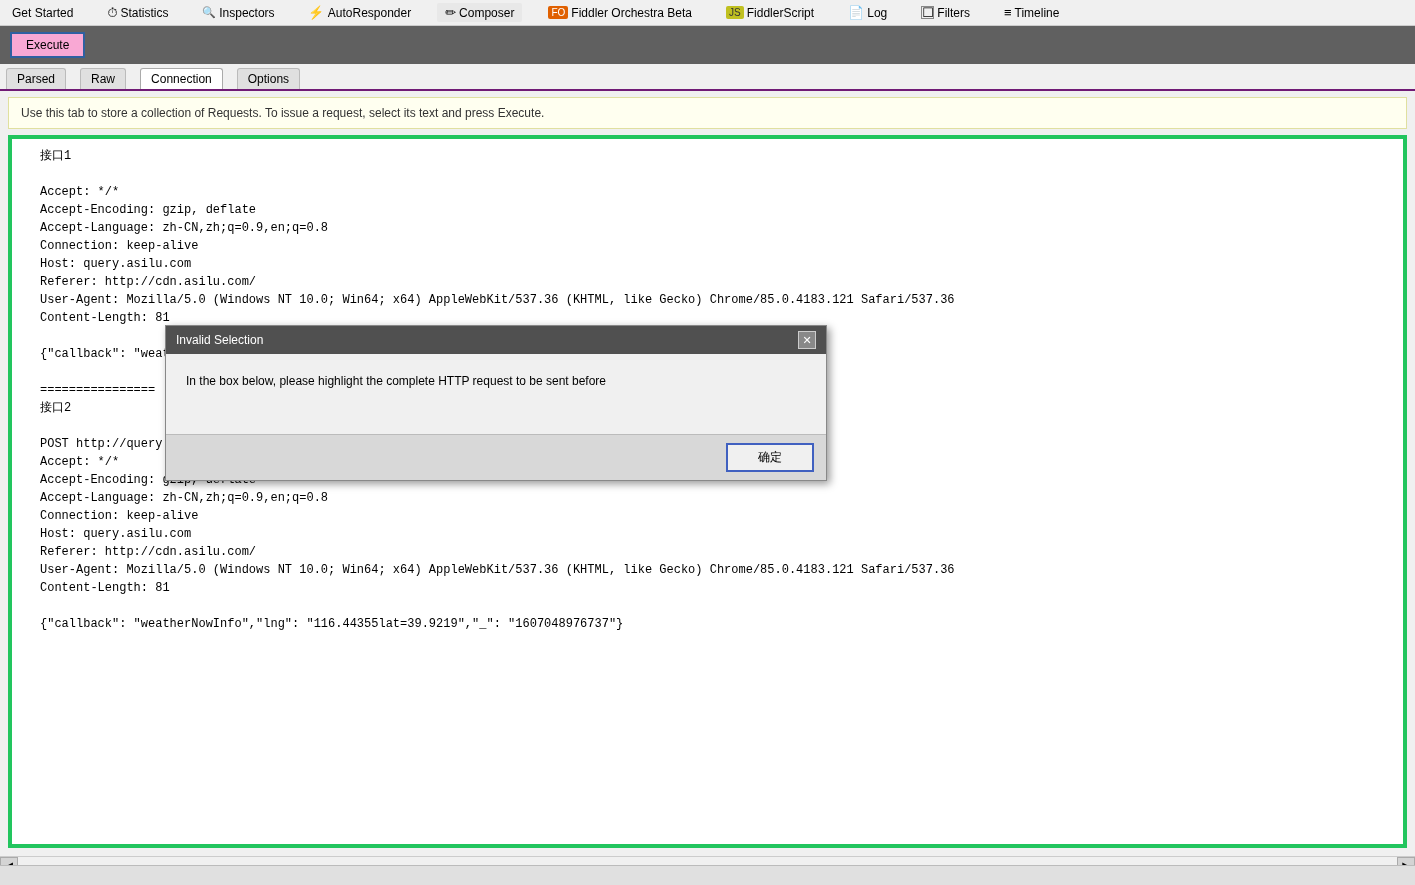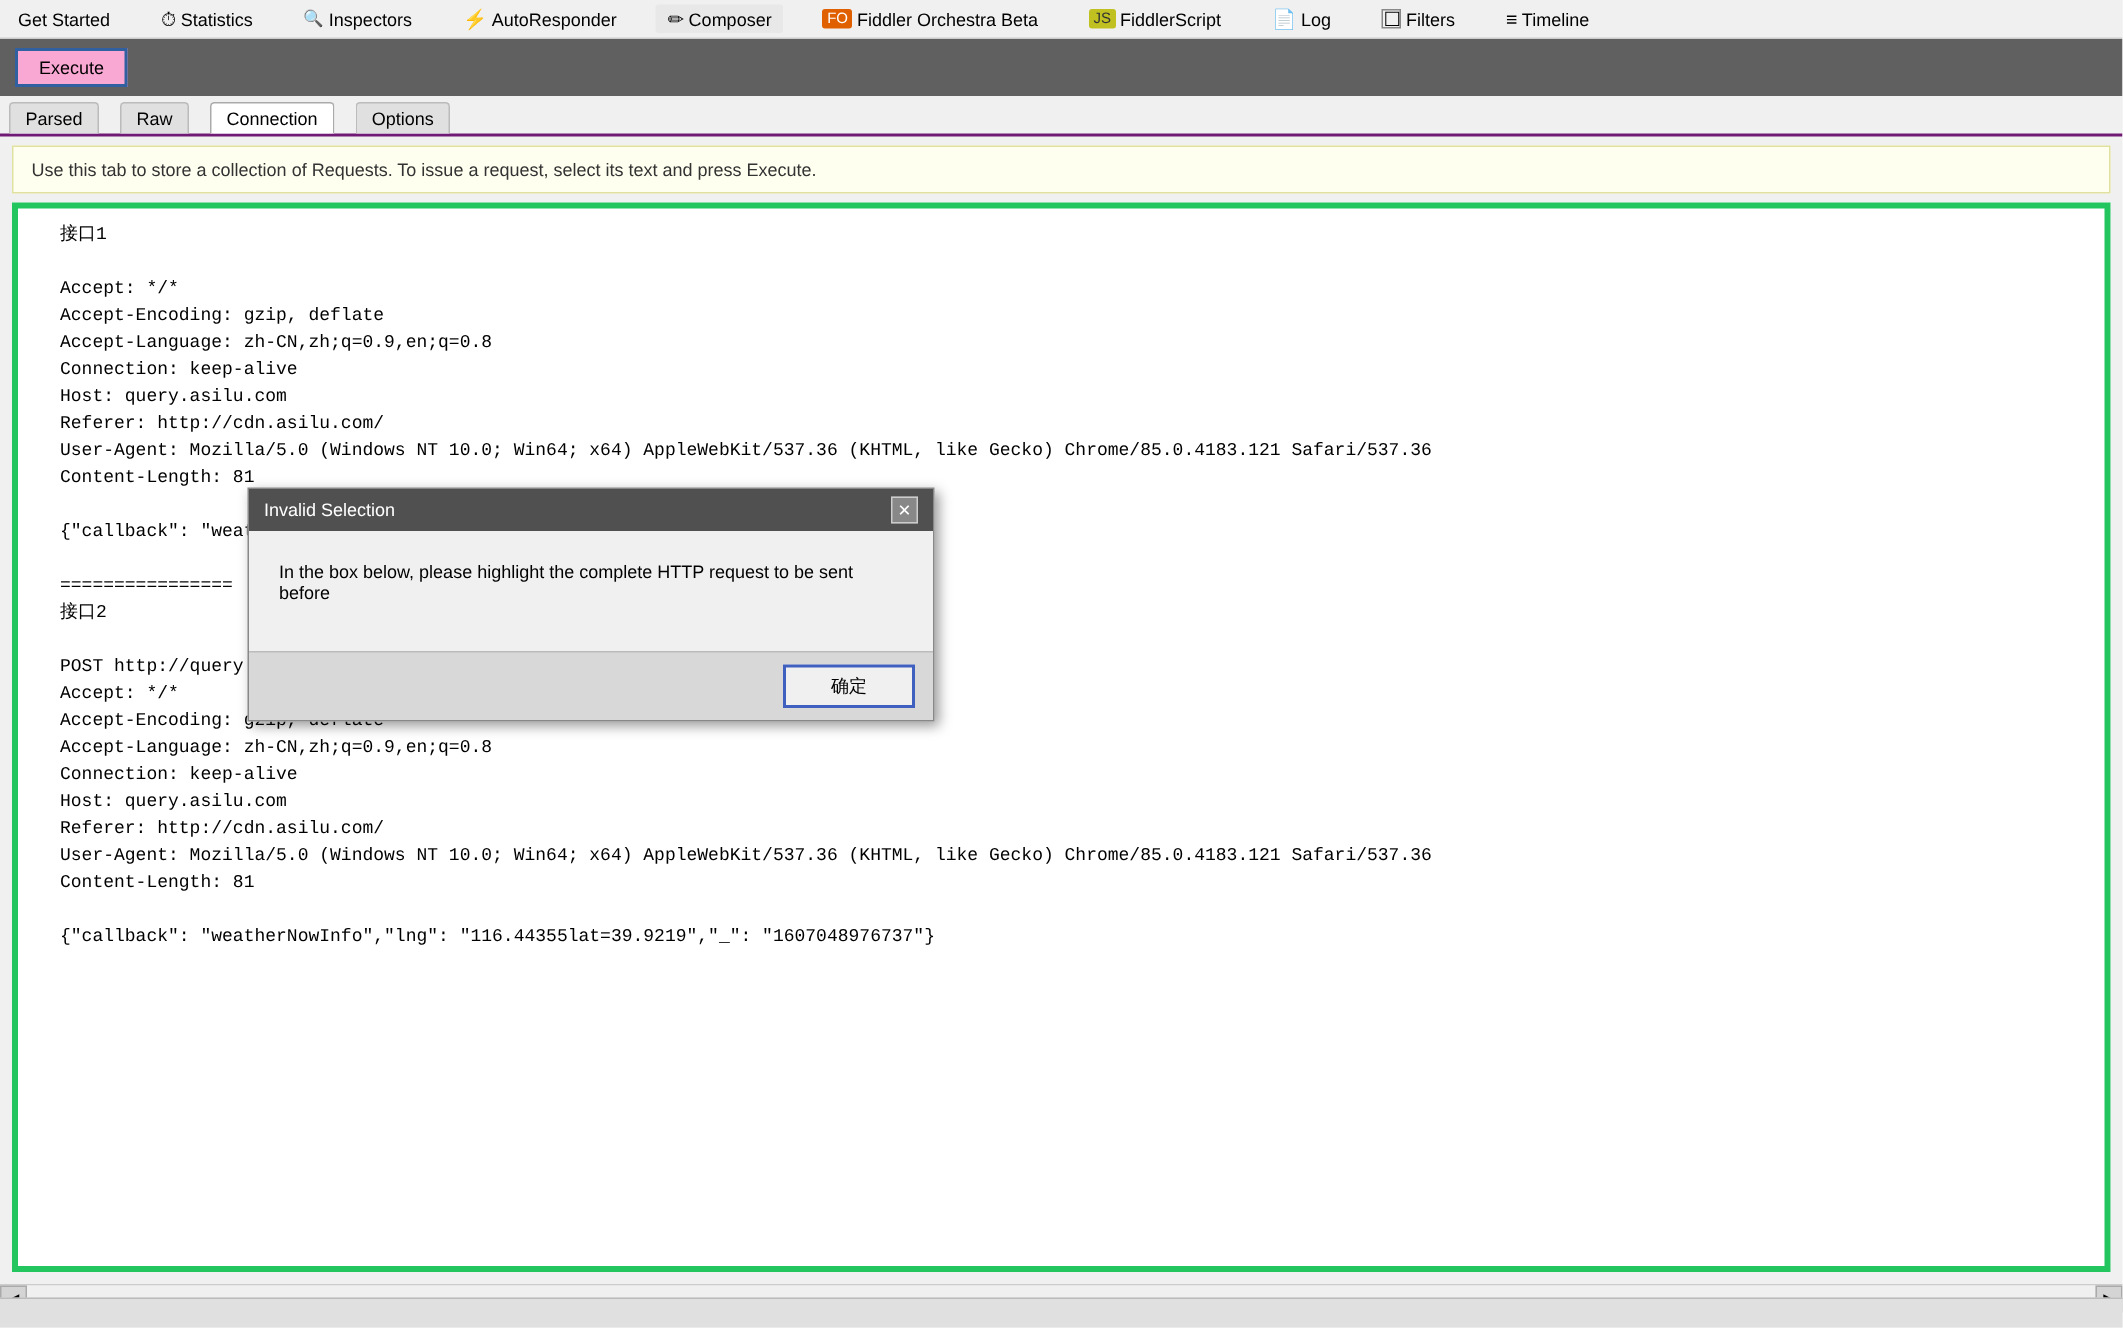--- a/index.html
+++ b/index.html
@@ -154,21 +154,21 @@
       background: transparent;
       display: flex;
       align-items: flex-start;
       justify-content: flex-start;
       z-index: 1000;
     }
     .modal-dialog {
       position: absolute;
       top: 325px;
       left: 165px;
-      width: 458px;
+      width: 662px;
       background: #f0f0f0;
       border: 1px solid #888;
       box-shadow: 3px 3px 8px rgba(0,0,0,0.4);
     }
     .modal-titlebar {
       background: #505050;
       color: #ffffff;
       display: flex;
       align-items: center;
       justify-content: space-between;

